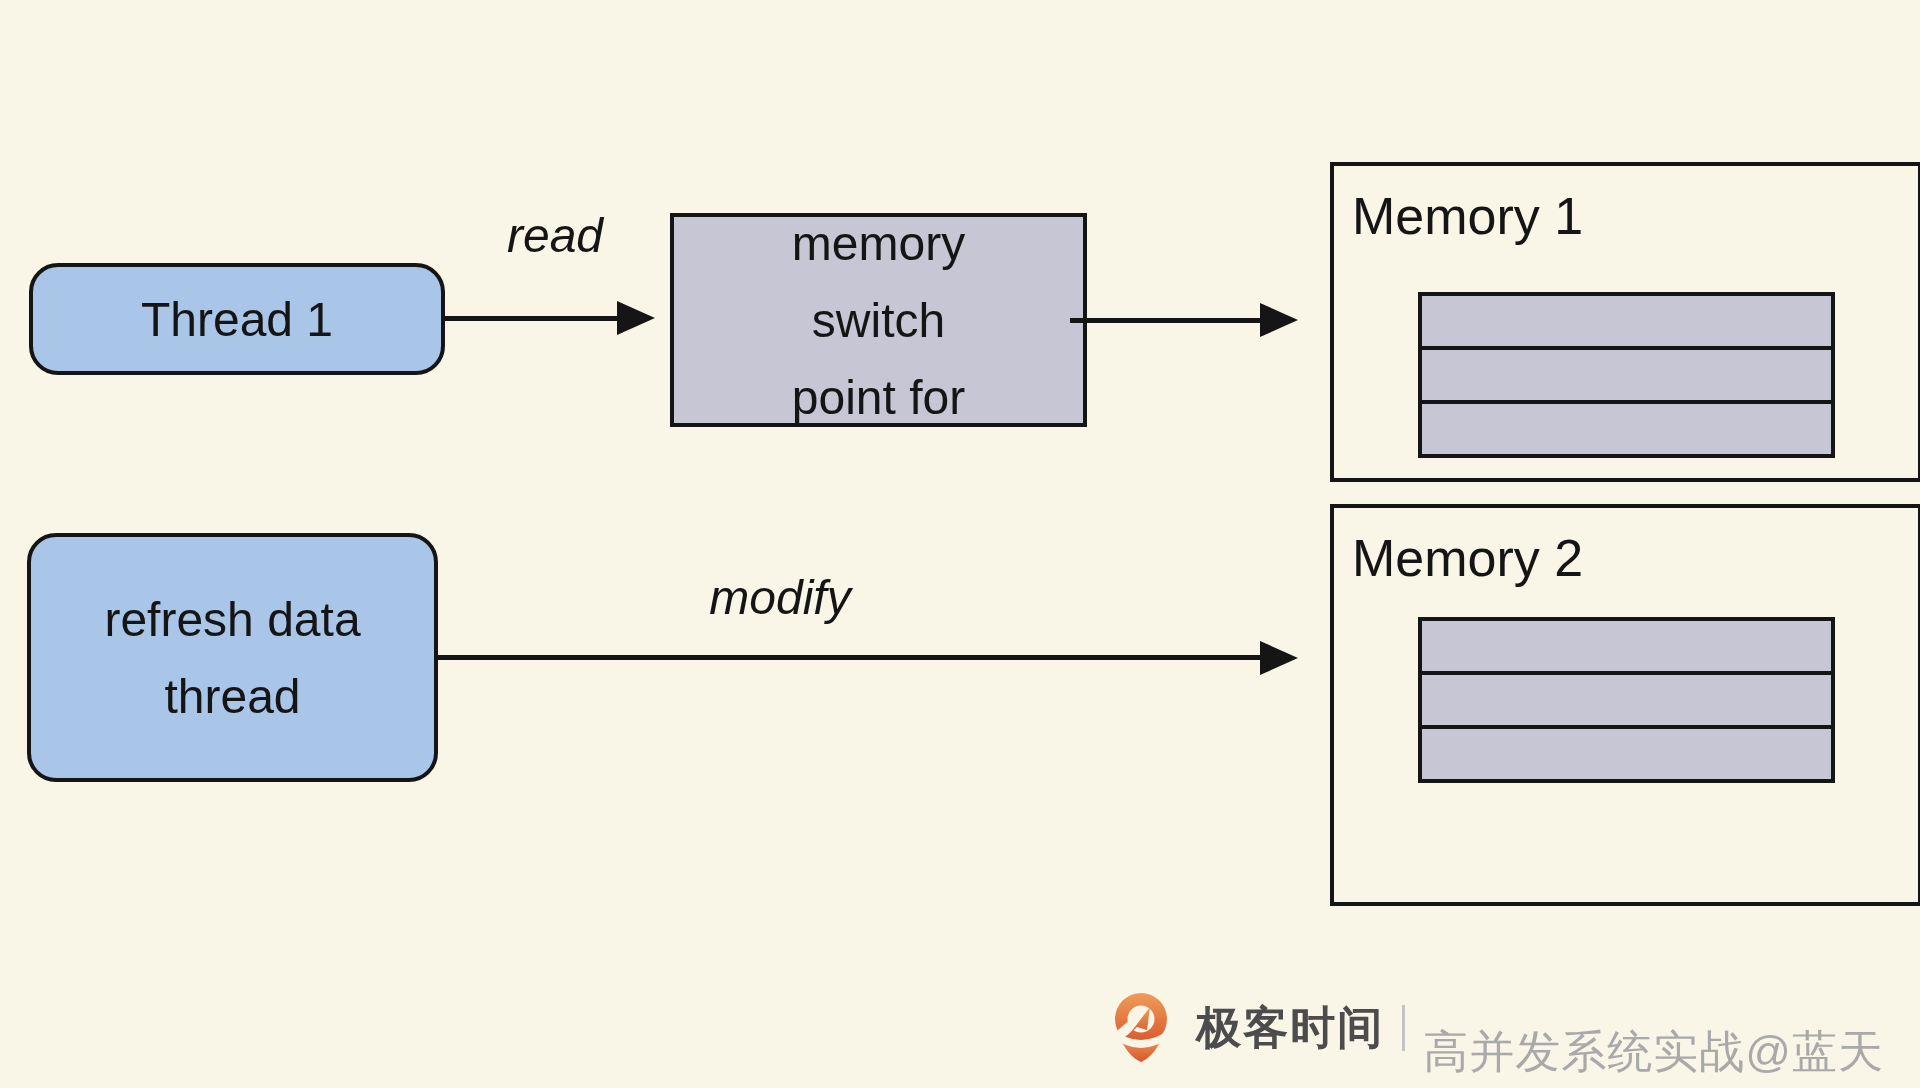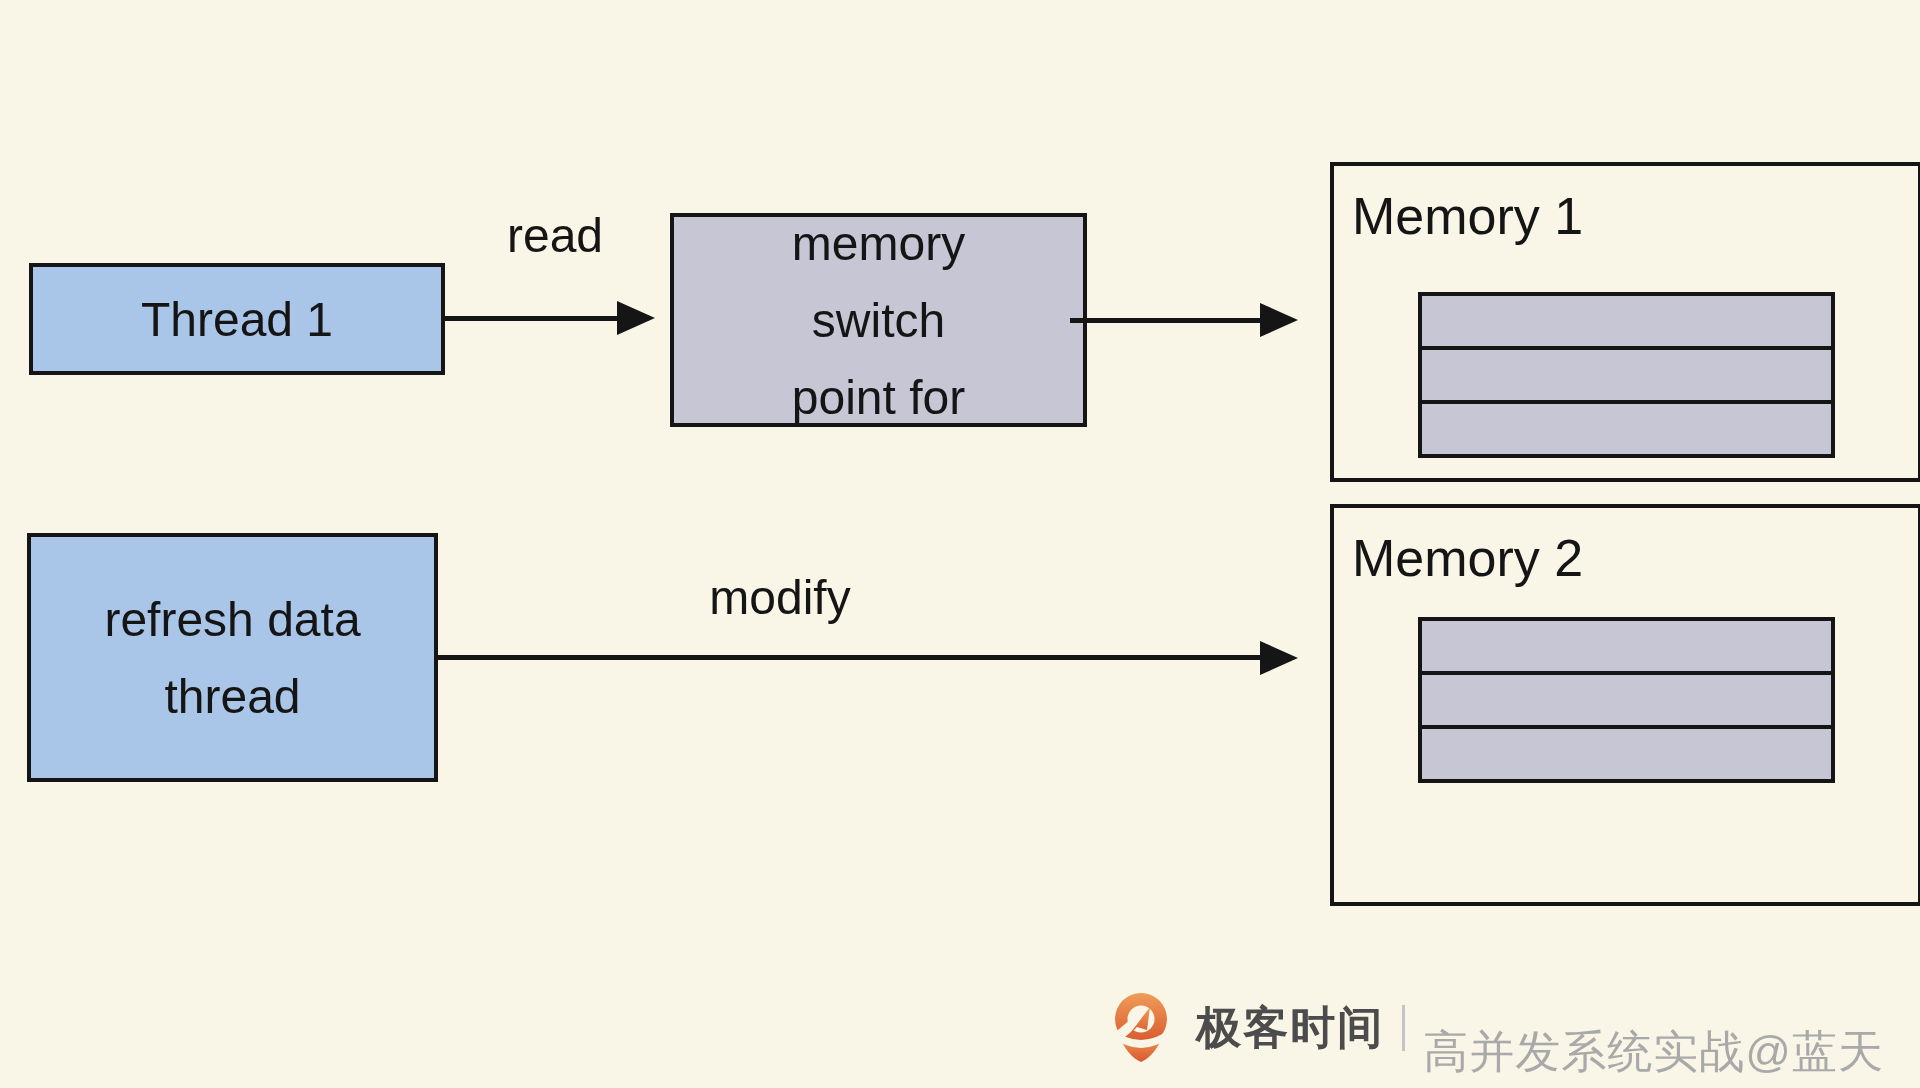--- a/index.html
+++ b/index.html
@@ -26,21 +26,21 @@
     border: 4px solid var(--line, #151515);
     display: flex;
     flex-direction: column;
     align-items: center;
     justify-content: center;
     text-align: center;
     font-size: 48px;
     line-height: 77px;
     color: var(--ink, #151515);
   }
-  .node.blue { background: var(--box-blue, #a9c6e8); }
+  .node.blue { background: var(--box-blue, #a9c6e8); border-radius: 29px; }
   .node.gray { background: var(--box-gray, #c6c6d5); margin-left: 15px; }
 
   #thread1-box   { left: 29px;  top: 263px; width: 416px; height: 112px; }
   #memory-point-box { left: 655px; top: 213px; width: 417px; height: 214px; }
   #refresh-box   { left: 27px;  top: 533px; width: 411px; height: 249px; }
 
   
   .mem {
     position: absolute;
     box-sizing: border-box;
@@ -91,20 +91,21 @@
   #modify-arrow-line { left: 436px;  top: 655px; width: 828px; }
   #modify-arrowhead  { left: 1260px; top: 641px; }
 
   
   .edge-label {
     position: absolute;
     font-size: 48px;
     line-height: 56px;
     text-align: center;
     color: var(--ink, #151515);
+    font-style: italic;
   }
   #read-label   { left: 455px; top: 208px; width: 200px; }
   #modify-label { left: 660px; top: 570px; width: 240px; }
 
   
   .footer {
     position: absolute;
     top: 984px;
     right: 36px;
     height: 88px;

